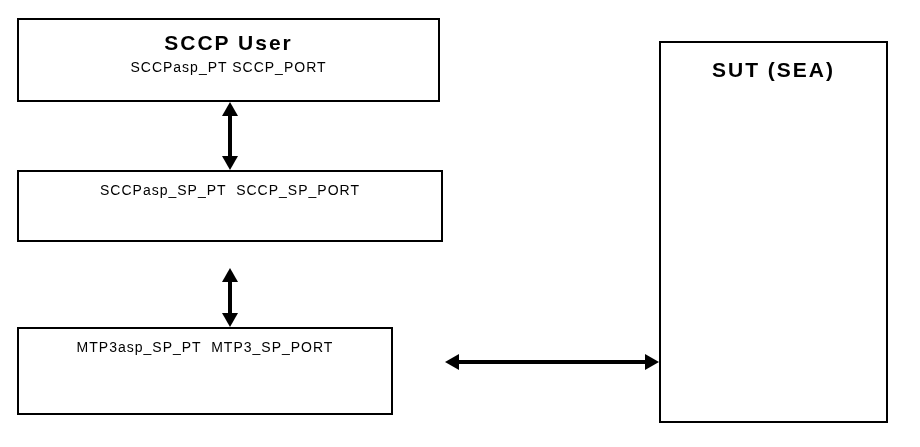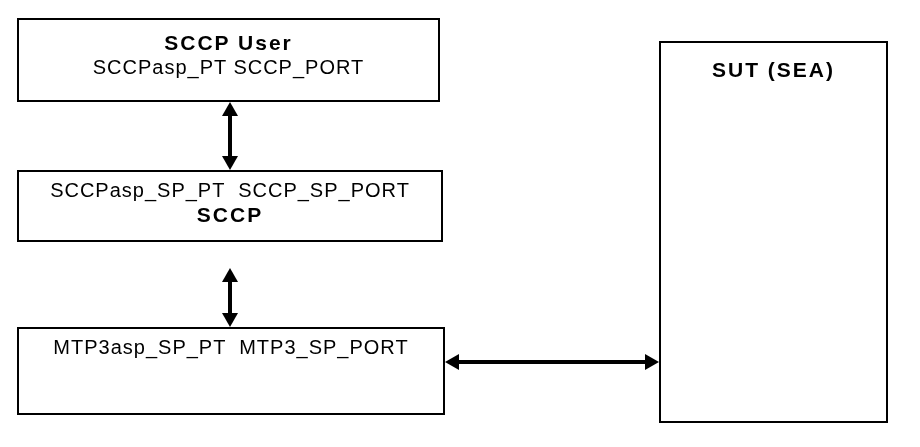--- a/index.html
+++ b/index.html
@@ -24,28 +24,28 @@
     color: #000000;
   }
   .box-title {
     font-weight: bold;
     font-size: 21px;
     letter-spacing: 2px;
     line-height: 28px;
     white-space: pre;
   }
   .port-line {
-    font-size: 20px;
+    font-size: 14px;
     letter-spacing: 1px;
     line-height: 21px;
     white-space: pre;
   }
   #box-sccp-user   { left: 17px;  top: 18px;  width: 423px; height: 84px;  padding-top: 9px; }
   #box-sccp        { left: 17px;  top: 170px; width: 426px; height: 72px;  padding-top: 8px; }
-  #box-system-mtp3 { left: 17px;  top: 327px; width: 428px; height: 88px;  padding-top: 8px; }
+  #box-system-mtp3 { left: 17px;  top: 327px; width: 376px; height: 88px;  padding-top: 8px; }
   #box-sut         { left: 659px; top: 41px;  width: 229px; height: 382px; padding-top: 13px; }
   .arrow {
     position: absolute;
     display: block;
   }
   #arrow-user-sccp   { left: 218px; top: 102px; }
   #arrow-sccp-system { left: 218px; top: 268px; }
   #arrow-system-sut  { left: 445px; top: 350px; }
 </style>
 </head>
@@ -53,21 +53,20 @@
 
 <div id="canvas">
 
   <div class="box" id="box-sccp-user">
     <div class="box-title">SCCP User</div>
     <div class="port-line">SCCPasp_PT SCCP_PORT</div>
   </div>
 
   <div class="box" id="box-sccp">
     <div class="port-line">SCCPasp_SP_PT  SCCP_SP_PORT</div>
-    <div class="box-title">SCCP</div>
   </div>
 
   <div class="box" id="box-system-mtp3">
     <div class="port-line">MTP3asp_SP_PT  MTP3_SP_PORT</div>
   </div>
 
   <div class="box" id="box-sut">
     <div class="box-title">SUT (SEA)</div>
   </div>
 

